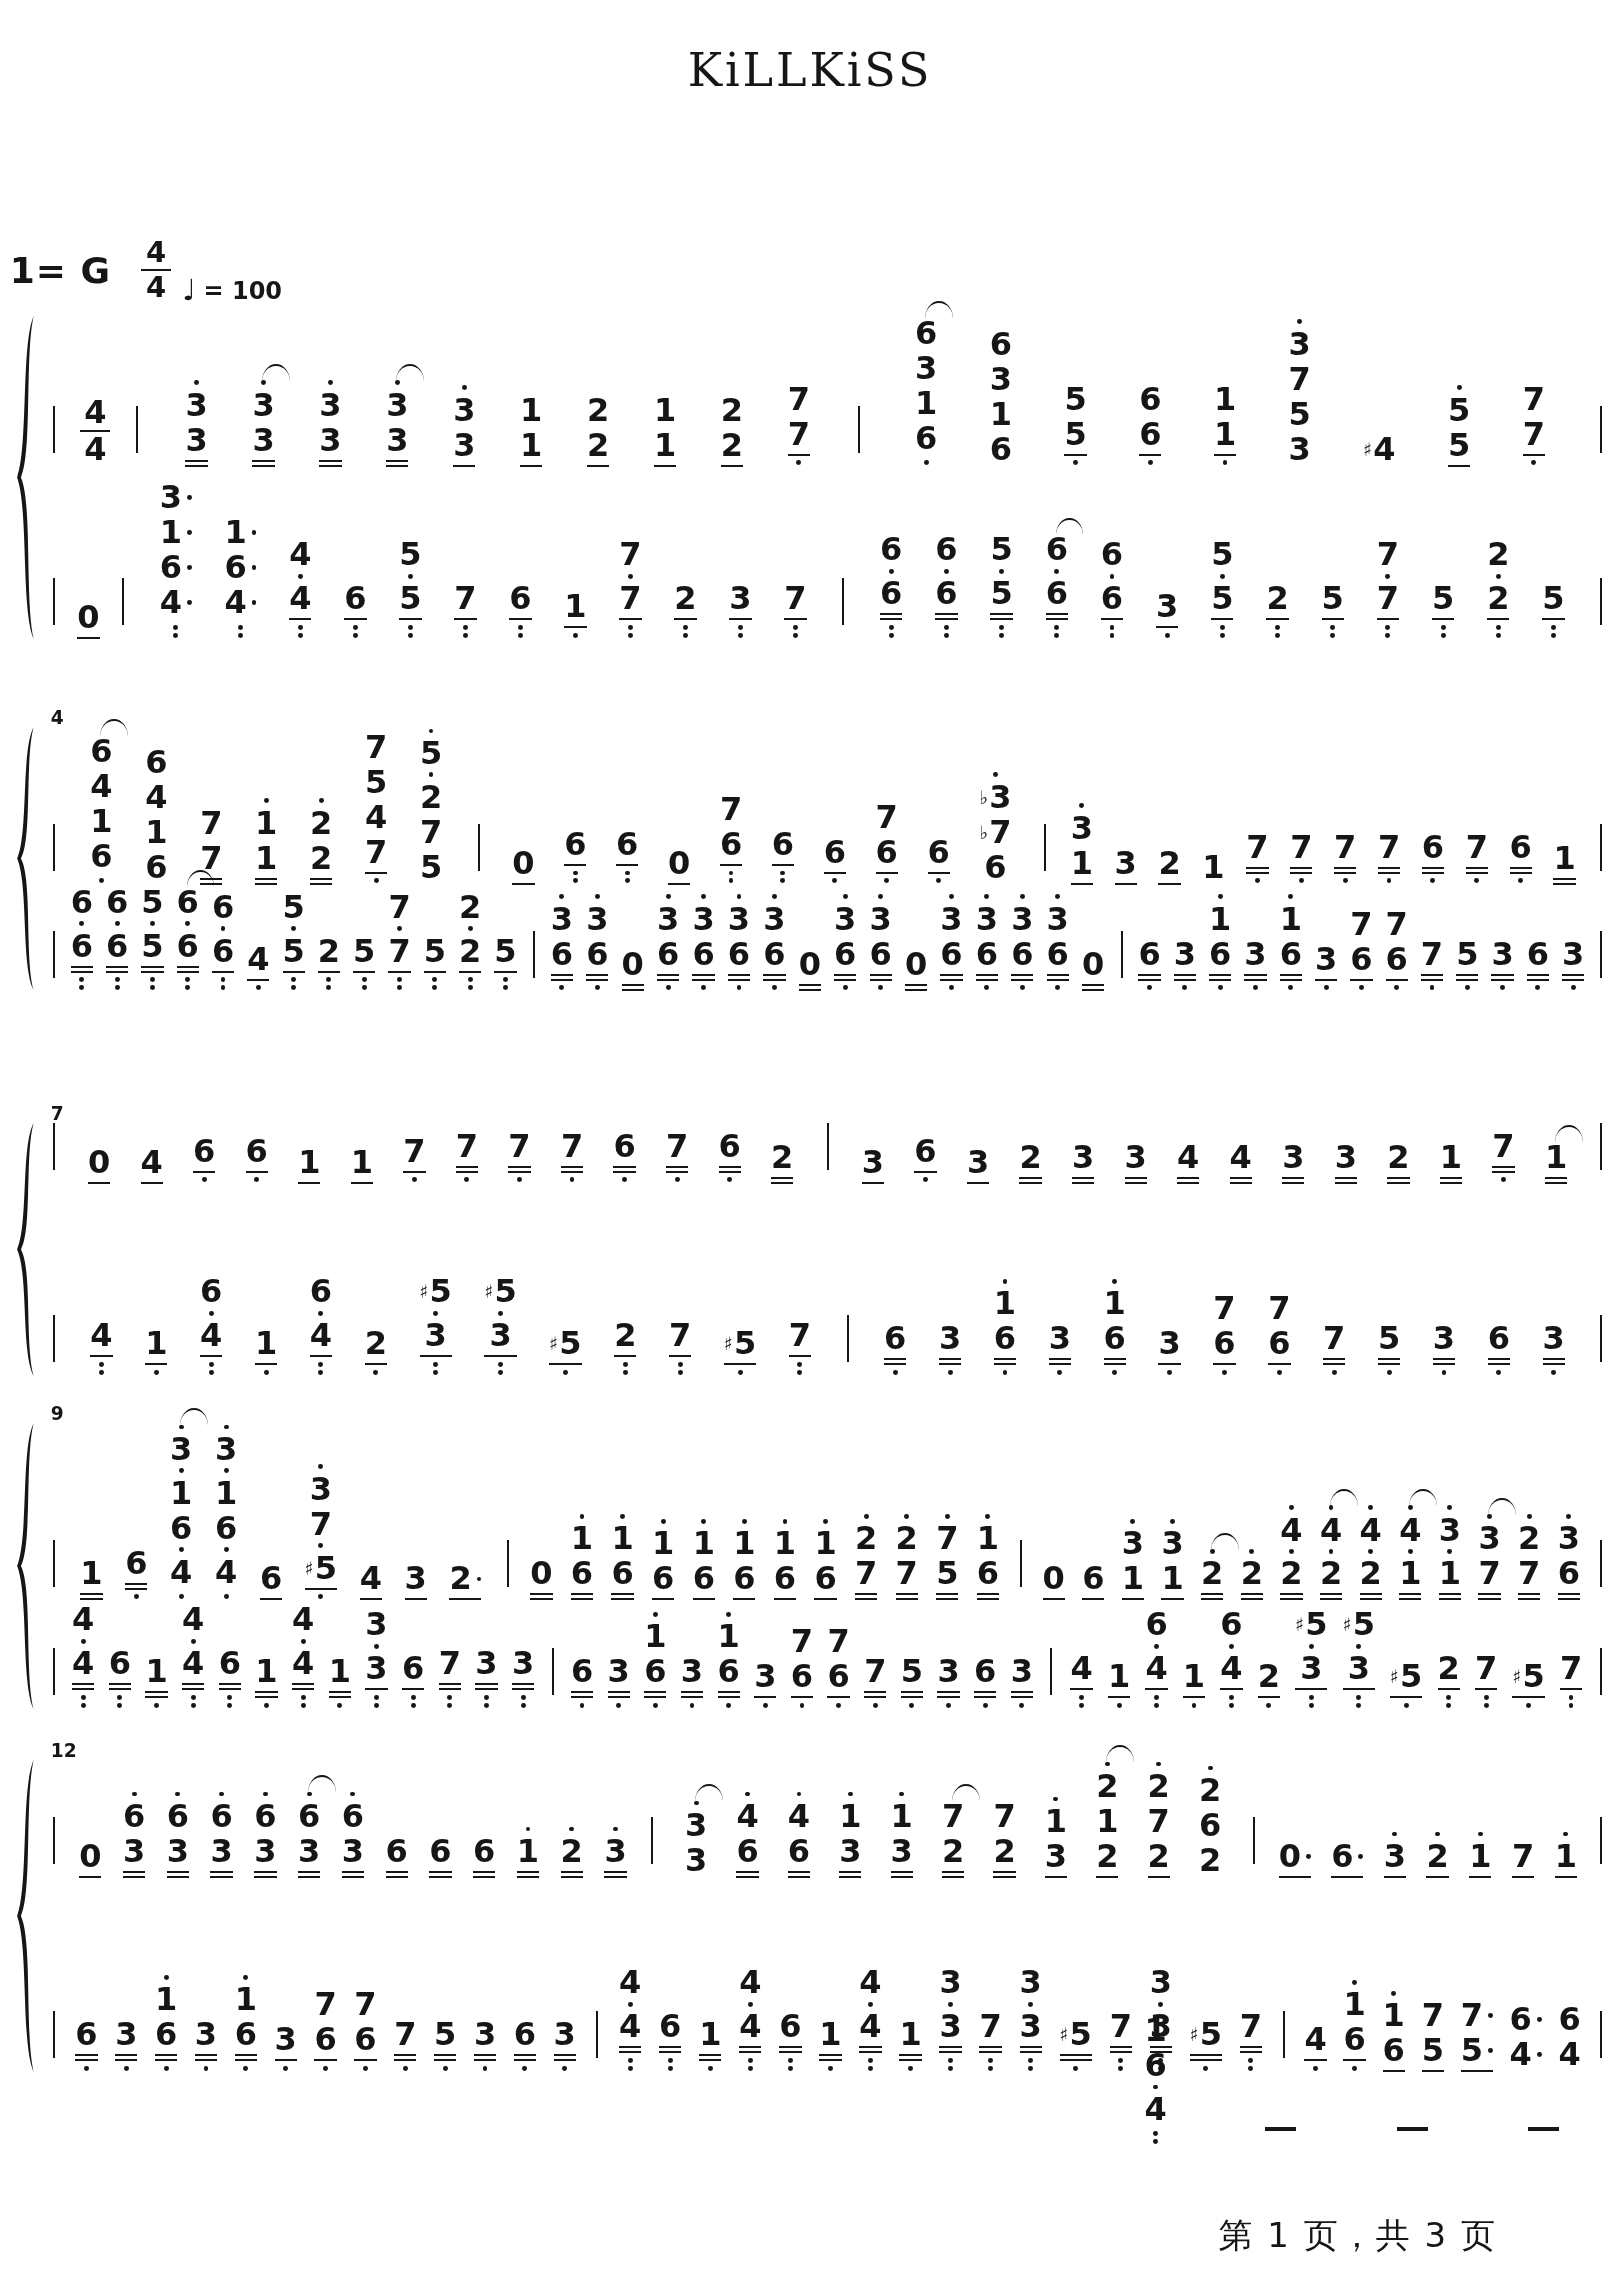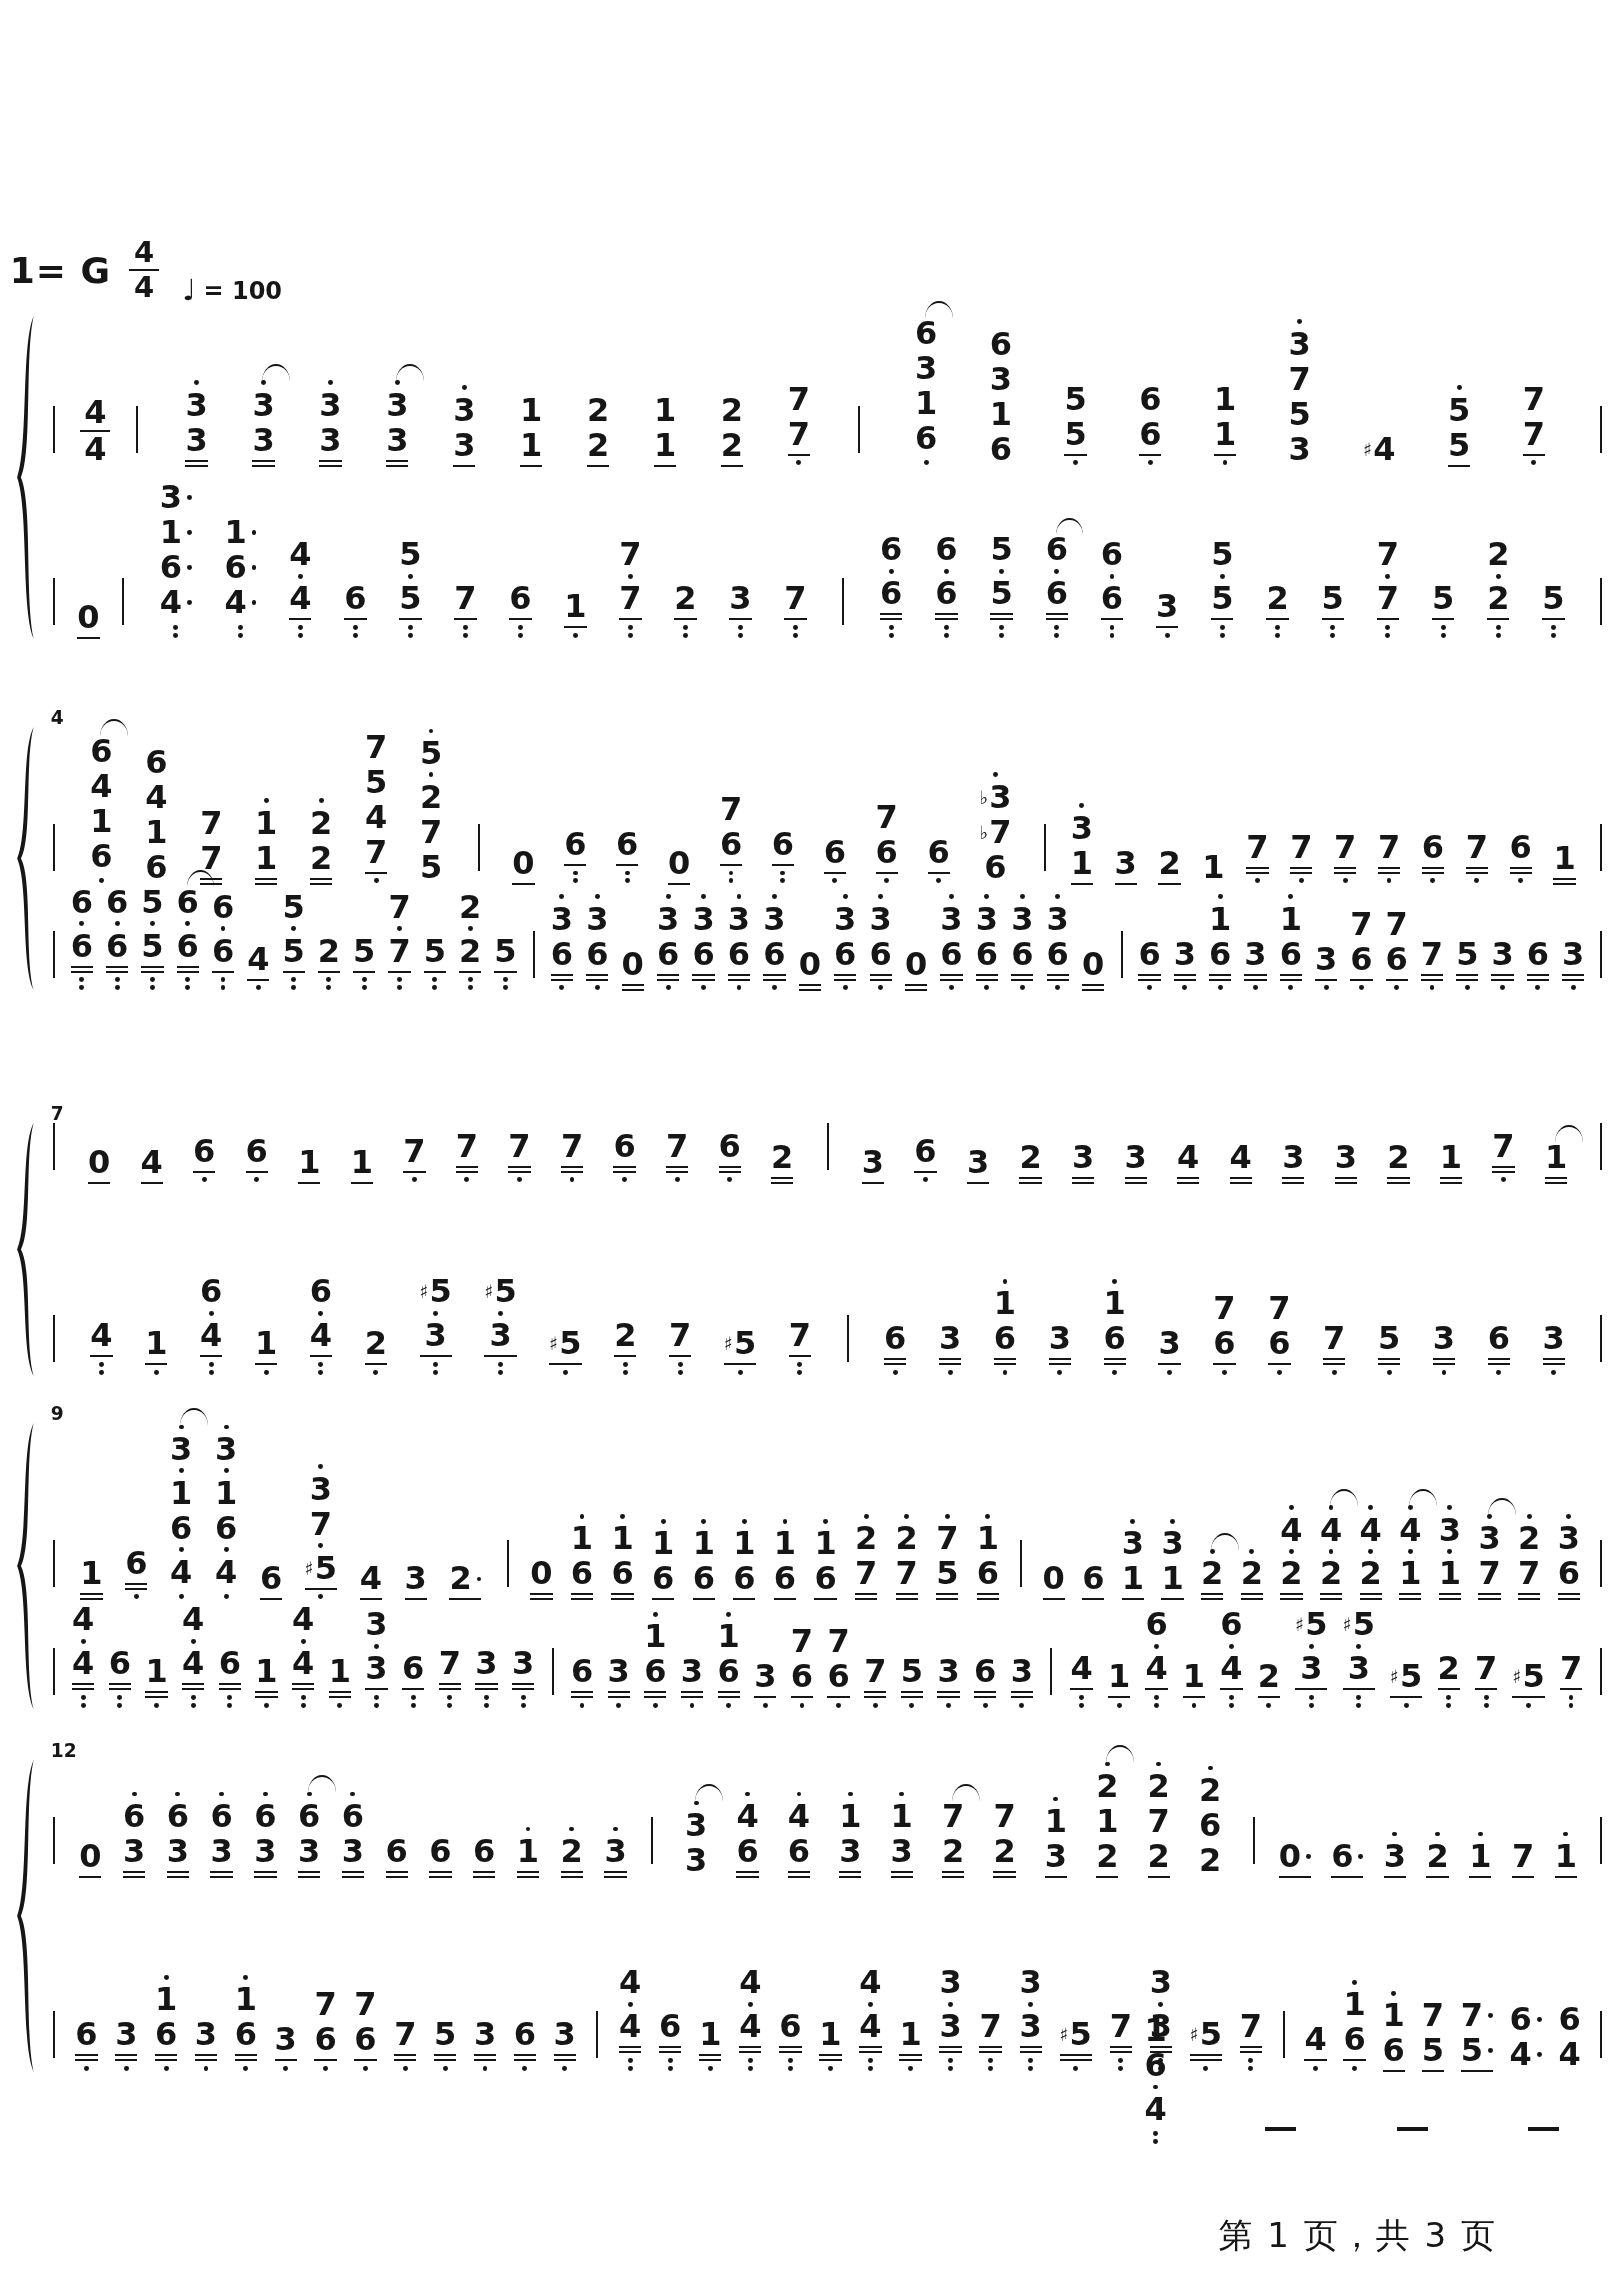--- a/index.html
+++ b/index.html
@@ -5,21 +5,21 @@
   html,body{margin:0;padding:0;background:#e8e8e8;}
   .page{
     position:relative;width:1620px;height:2290px;background:#ffffff;
     font-family:"DejaVu Sans",sans-serif;color:#161616;overflow:hidden;margin:0 auto;
   }
   .title{
     position:absolute;top:43px;left:0;right:0;text-align:center;
     font-family:"DejaVu Serif",serif;font-size:46px;font-weight:500;letter-spacing:2.9px;
   }
   
-  .keyrow{position:absolute;top:237px;left:9.8px;display:flex;align-items:center;gap:18px;font-weight:700;}
+  .keyrow{position:absolute;top:237px;left:9.8px;display:flex;align-items:center;gap:30px;font-weight:700;}
   .keylabel{font-size:36px;letter-spacing:1px;}
   .frac{display:inline-flex;flex-direction:column;align-items:center;font-size:29px;line-height:31px;}
   .frac .top{border-bottom:2.9px solid #161616;padding:0 4.9px 1px 4.9px;}
   .frac .bot{padding-top:1px;}
   .temporow{position:absolute;top:276px;left:182px;display:flex;align-items:center;gap:7.8px;font-weight:700;}
   .notesym{font-size:29px;line-height:29px;}
   .tempoval{font-size:24px;}
   
   .system{position:absolute;left:11.8px;right:17.6px;display:flex;}
   .brace{width:41px;flex:0 0 41px;display:flex;align-items:stretch;}
@@ -55,20 +55,21 @@
   }
   .dash{width:31px;height:3.9px;background:#161616;margin:0 2px 14.7px 2px;}
   .ending{position:absolute;display:flex;align-items:flex-end;justify-content:space-between;
     right:39px;top:253px;width:421px;}
   .footer{position:absolute;top:2213px;right:123px;font-size:34px;letter-spacing:2px;}
 </style>
 </head>
 <body>
 
 <div class="page">
+  <div class="title">KiLLKiSS</div>
 
   <div class="keyrow">
     <span class="keylabel">1= G</span>
     <span class="frac">
       <span class="top">4</span>
       <span class="bot">4</span>
     </span>
   </div>
 
   <div class="temporow">

